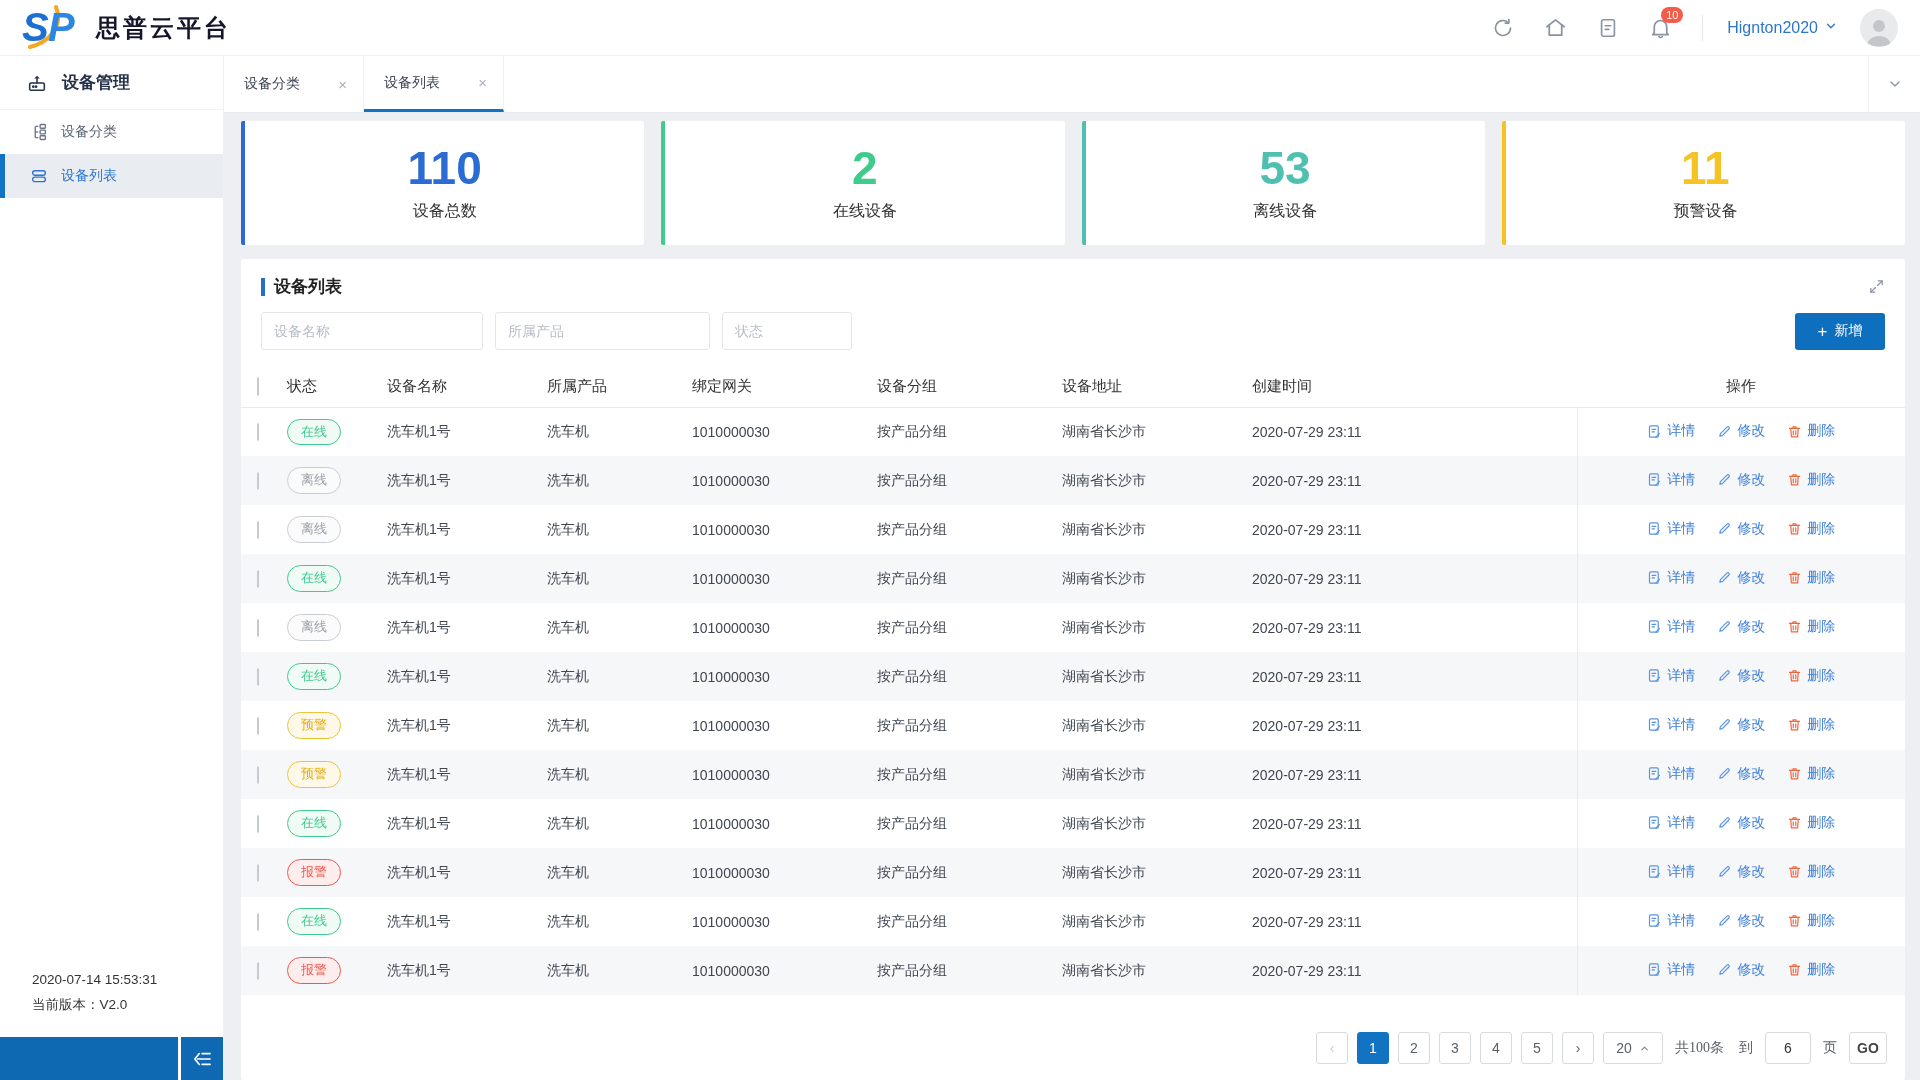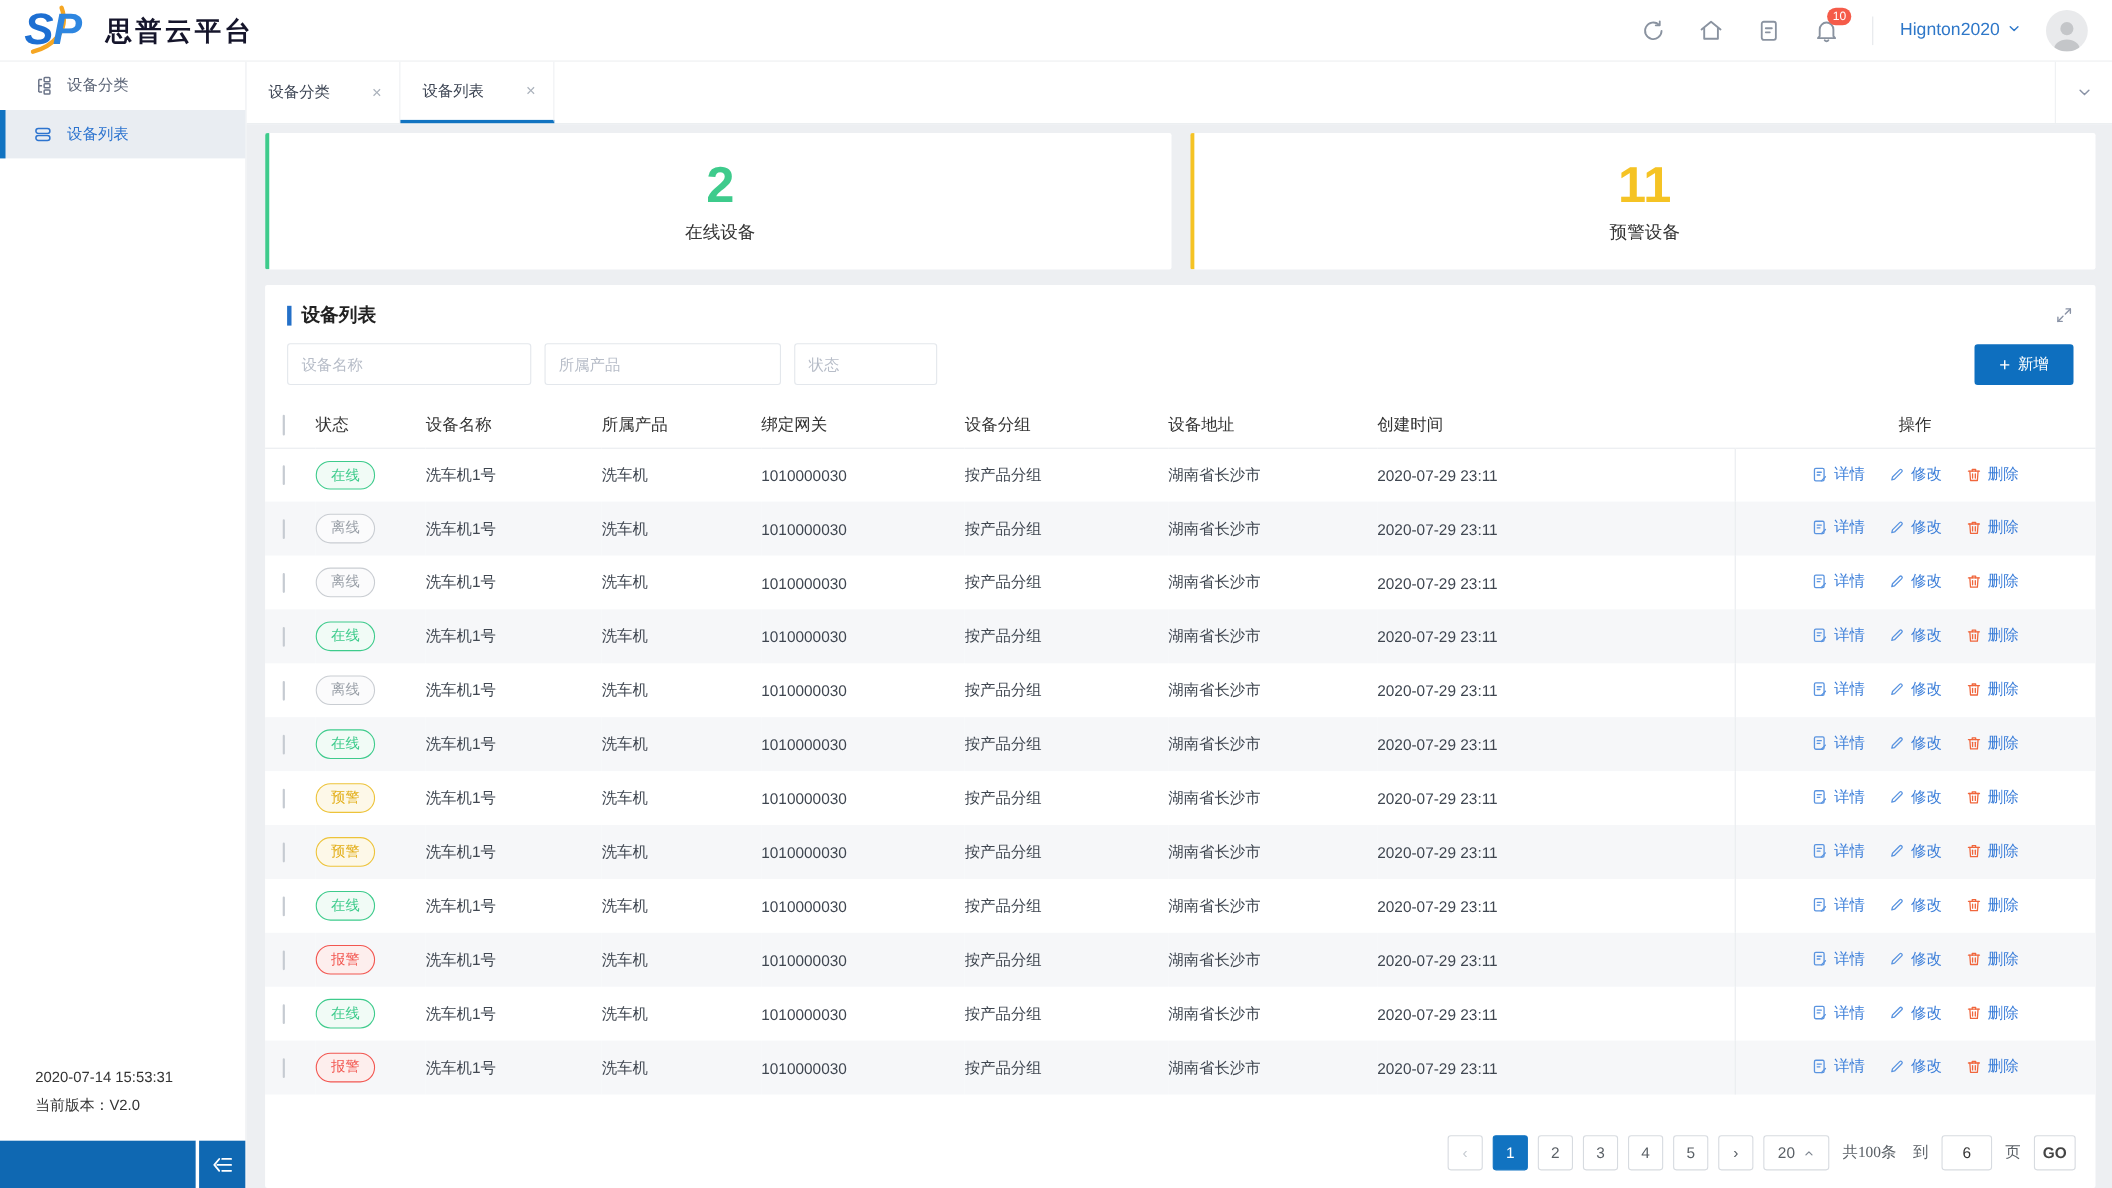--- a/index.html
+++ b/index.html
@@ -200,20 +200,30 @@
     <span class="avatar">
       <svg width="34" height="32" viewBox="0 0 24 22" fill="#c4c6c9">
         <circle cx="12" cy="7.5" r="4.2"></circle>
           <path d="M3.5 22c0-5 4-7.5 8.5-7.5s8.5 2.5 8.5 7.5z"></path>
       </svg>
     </span>
   </div>
 </header>
 
 <aside class="sidebar">
+  <div class="menu-title">
+    <svg class="mi" width="22" height="22" viewBox="0 0 24 24" fill="none" stroke="currentColor" stroke-width="1.7" stroke-linecap="round" stroke-linejoin="round">
+      <rect x="4" y="12" width="16" height="8" rx="1.5"></rect>
+        <path d="M12 12V7"></path>
+        <path d="M9 7h6l-3-3z" fill="currentColor" stroke="none"></path>
+        <circle cx="8" cy="16" r="0.6" fill="currentColor"></circle>
+        <circle cx="11" cy="16" r="0.6" fill="currentColor"></circle>
+    </svg>
+    <span>设备管理</span>
+  </div>
   <div class="menu-item">
     <svg class="mi" width="18" height="18" viewBox="0 0 24 24" fill="none" stroke="currentColor" stroke-width="1.8">
       <path d="M7 4.5v15"></path>
         <path d="M7 4.5h4"></path>
         <path d="M7 12h4"></path>
         <path d="M7 19.5h4"></path>
       <rect x="13.5" y="2" width="7" height="5" rx="1"></rect>
         <rect x="13.5" y="9.5" width="7" height="5" rx="1"></rect>
         <rect x="13.5" y="17" width="7" height="5" rx="1"></rect>
     </svg>
@@ -256,23 +266,31 @@
   <div class="tab-more">
     <svg width="16" height="16" viewBox="0 0 24 24" fill="none" stroke="currentColor" stroke-width="2" stroke-linecap="round" stroke-linejoin="round">
       <polyline points="6 9 12 15 18 9"></polyline>
     </svg>
   </div>
 </nav>
 
 <main class="content">
 
   <div class="stats-row">
+    <div class="stat-card" style="border-left-color: rgb(43, 107, 212);">
+      <div class="stat-value" style="color: rgb(43, 107, 212);">110</div>
+      <div class="stat-label">设备总数</div>
+    </div>
     <div class="stat-card" style="border-left-color: rgb(62, 203, 140);">
       <div class="stat-value" style="color: rgb(62, 203, 140);">2</div>
       <div class="stat-label">在线设备</div>
+    </div>
+    <div class="stat-card" style="border-left-color: rgb(79, 192, 176);">
+      <div class="stat-value" style="color: rgb(79, 192, 176);">53</div>
+      <div class="stat-label">离线设备</div>
     </div>
     <div class="stat-card" style="border-left-color: rgb(245, 195, 36);">
       <div class="stat-value" style="color: rgb(245, 195, 36);">11</div>
       <div class="stat-label">预警设备</div>
     </div>
   </div>
 
   <section class="panel">
     <div class="panel-header">
       <div class="panel-title">

